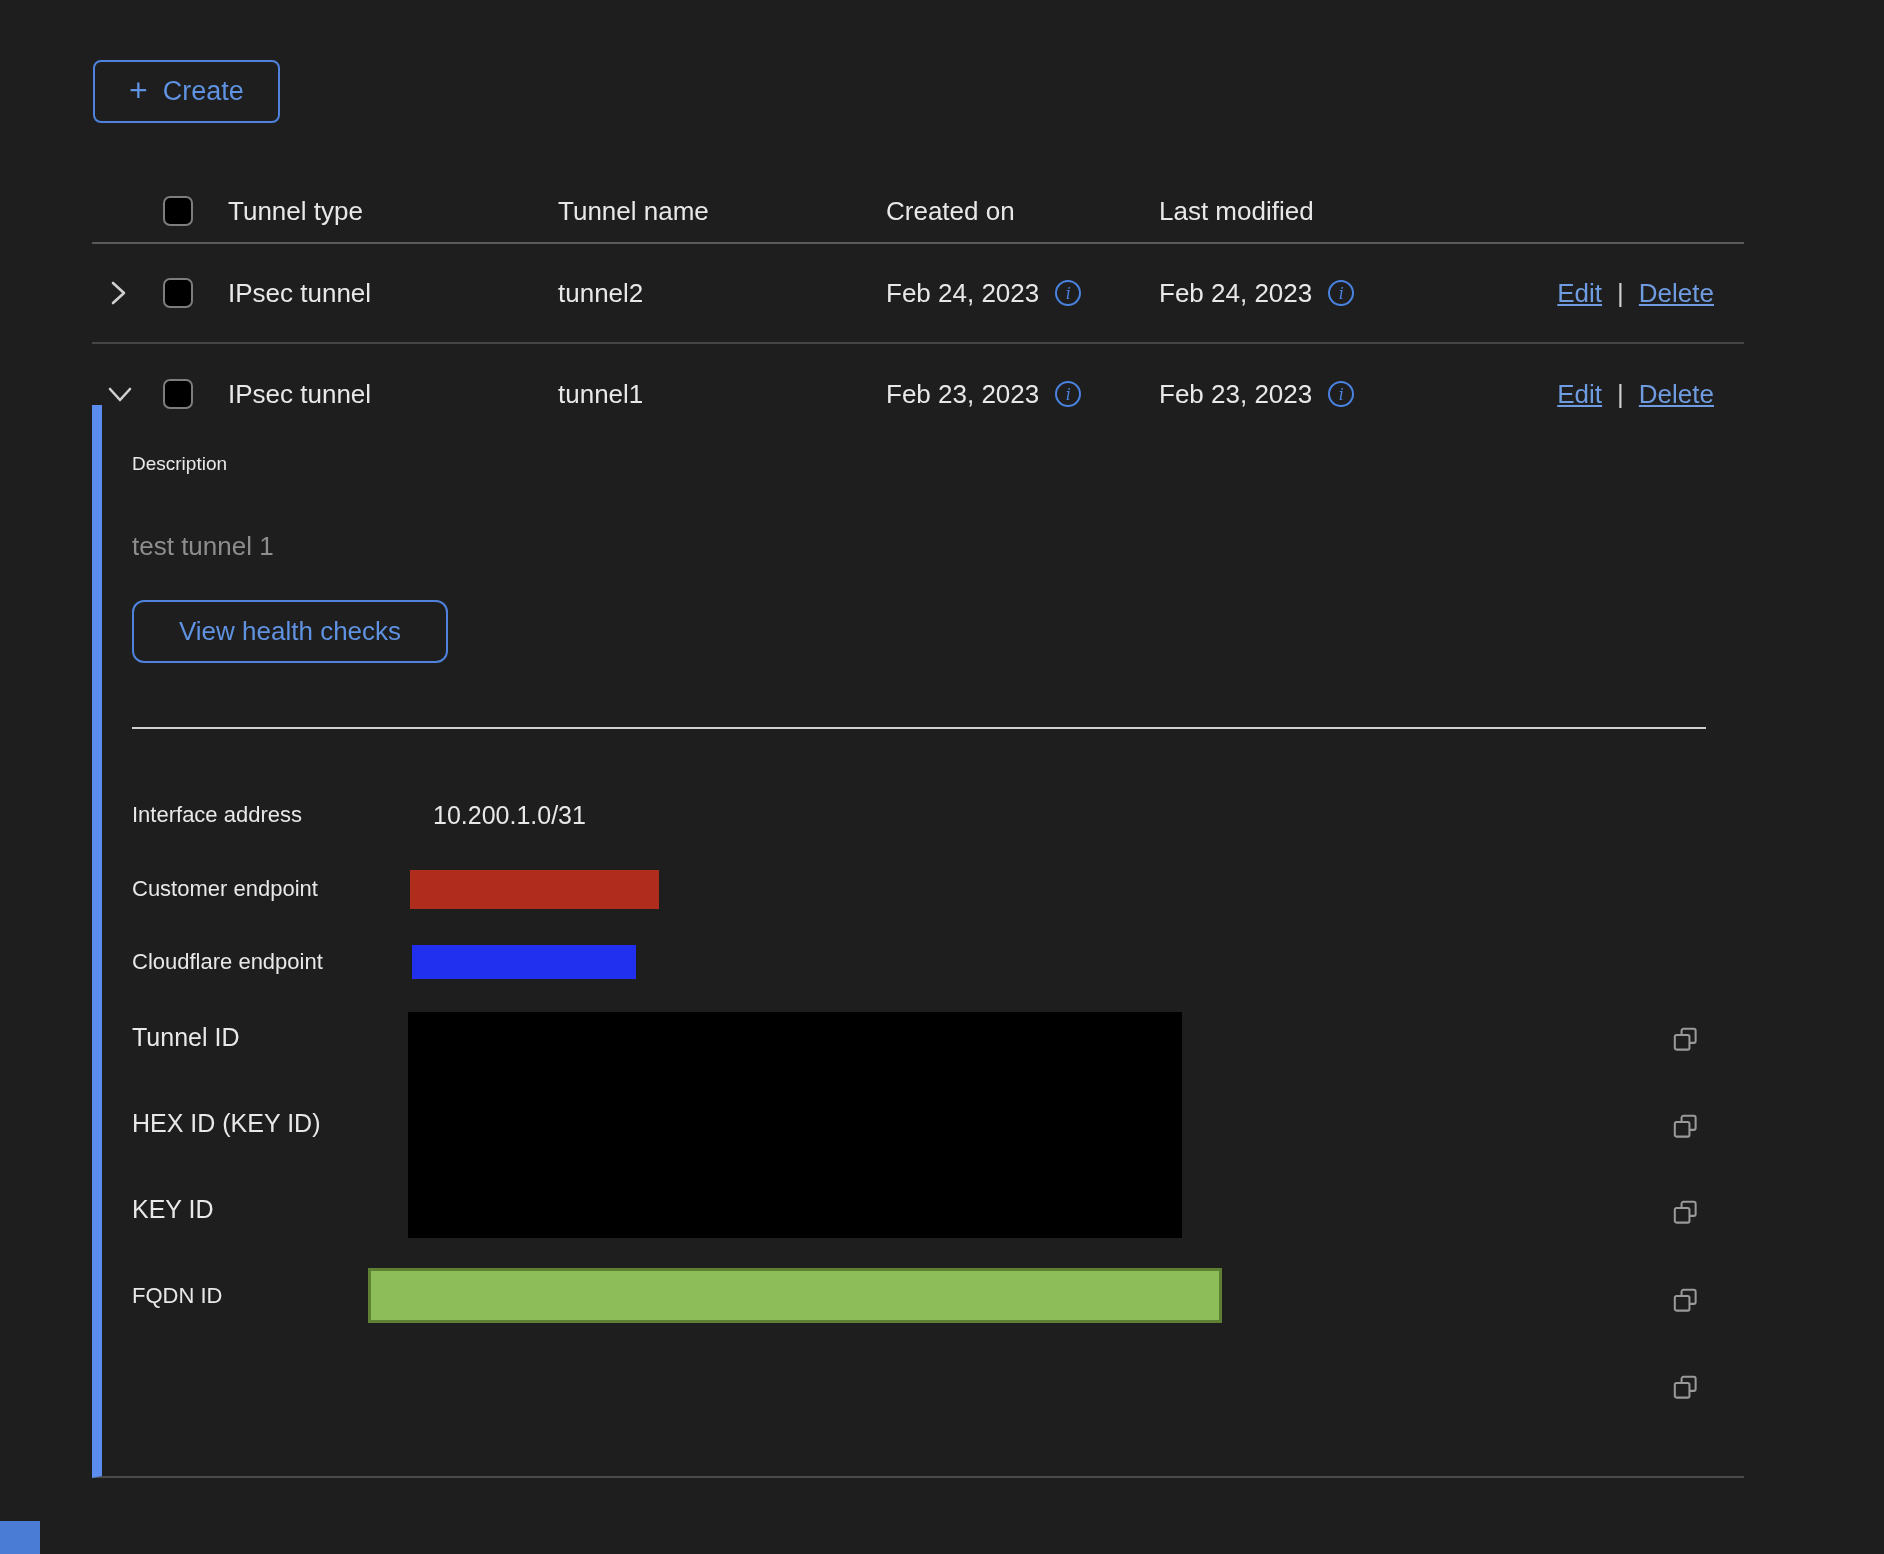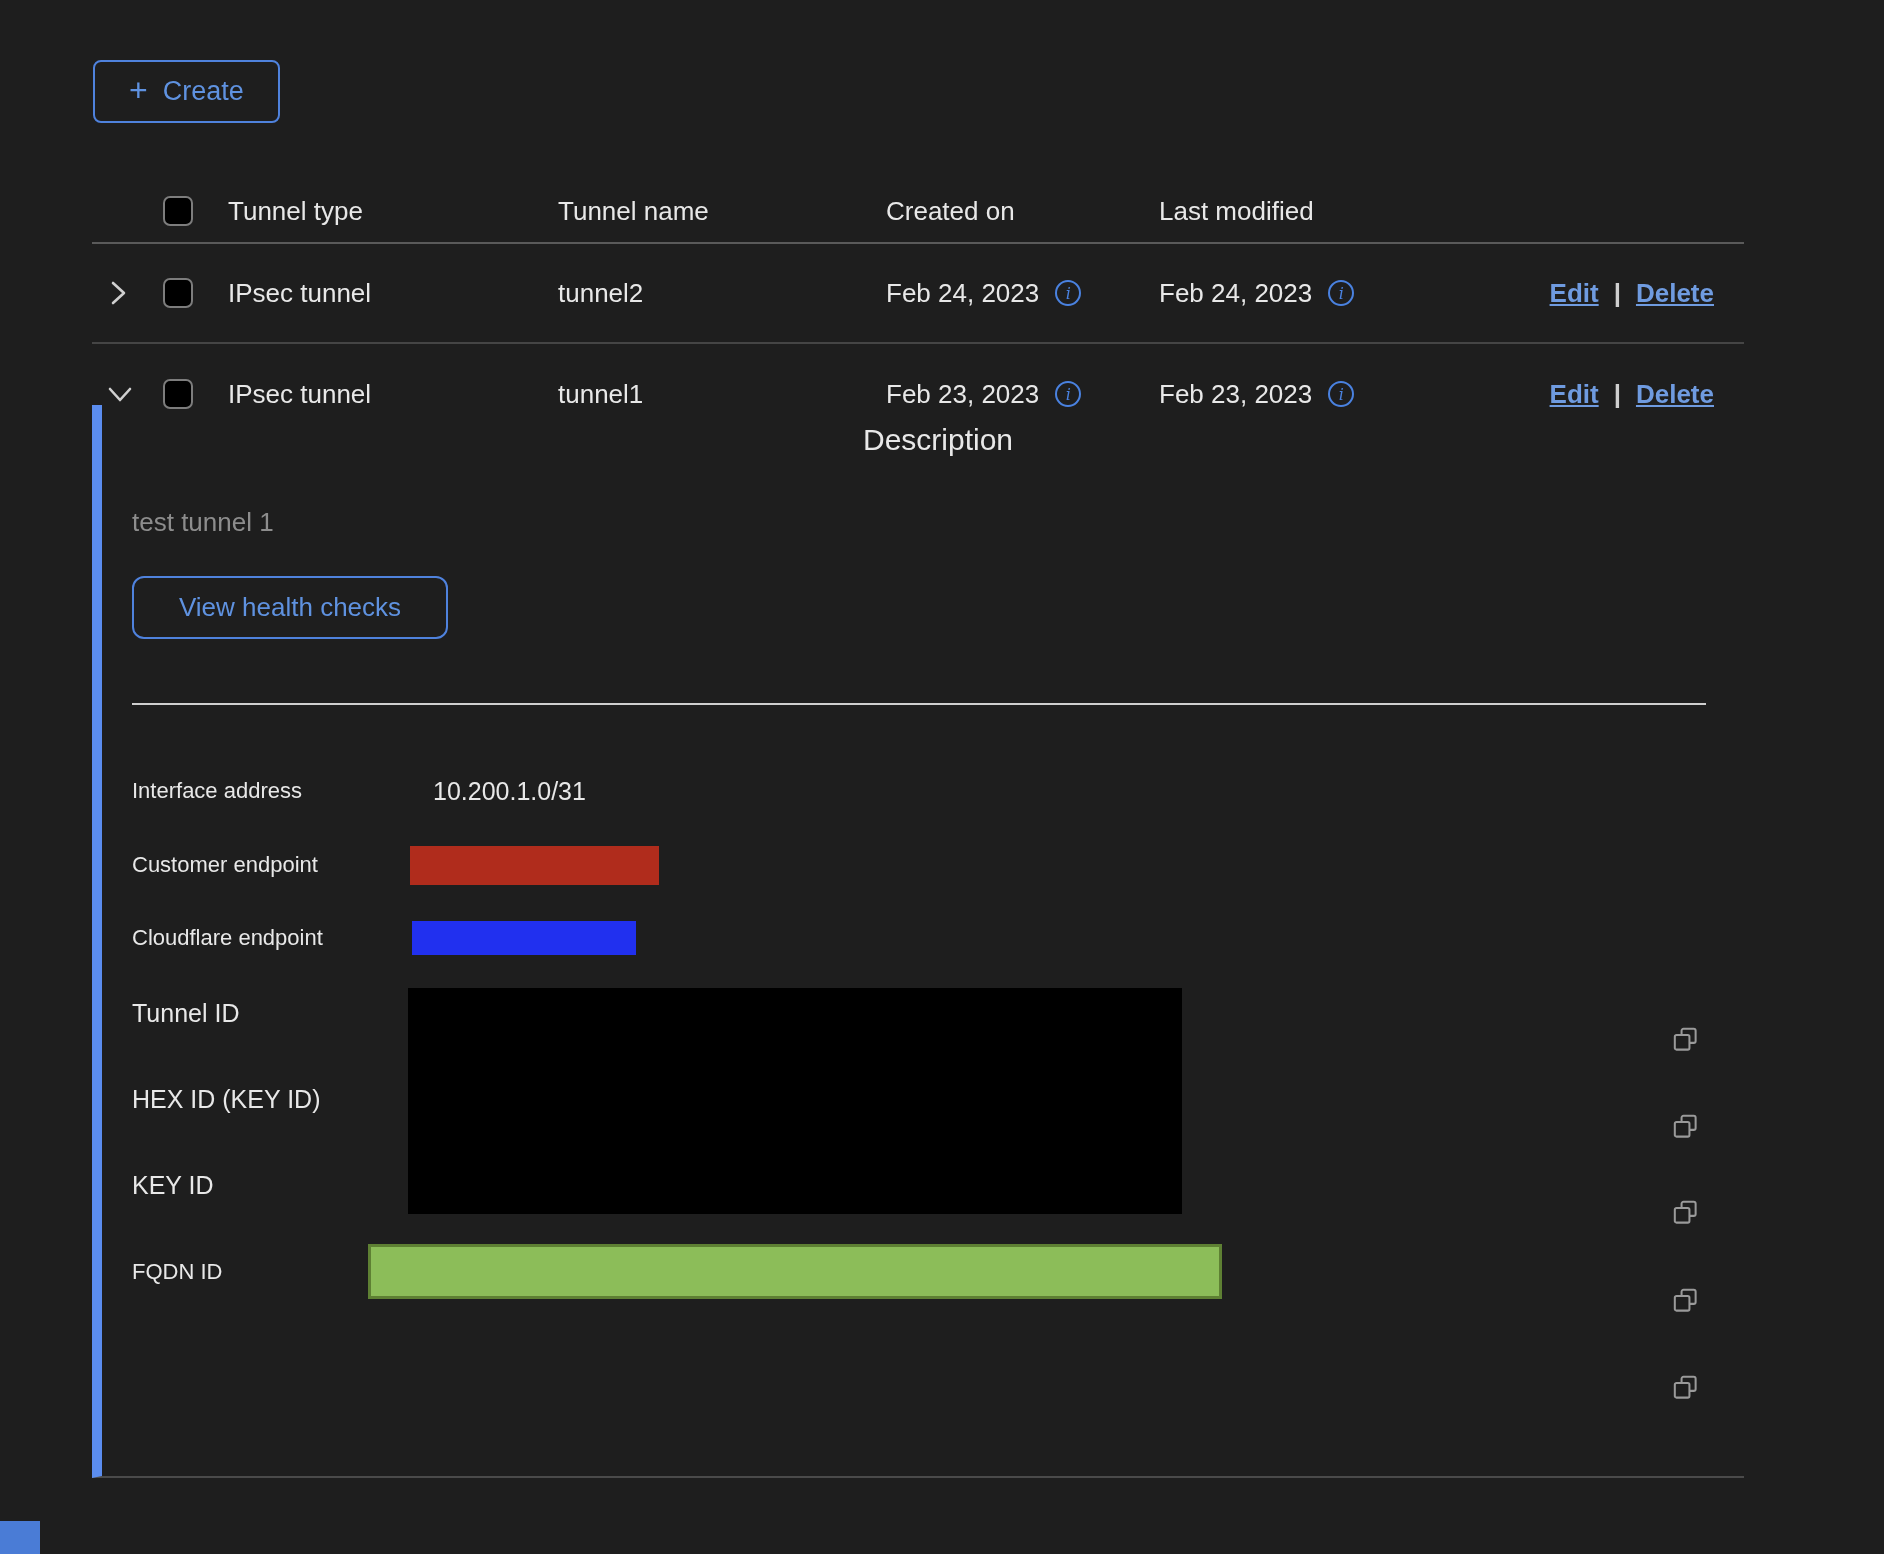--- a/index.html
+++ b/index.html
@@ -47,34 +47,34 @@
   .info-icon {
     width: 26px; height: 26px; flex: none;
     border: 2px solid #4a82e0; border-radius: 50%;
     color: #4a82e0;
     display: inline-flex; align-items: center; justify-content: center;
     font-size: 16px; font-family: "DejaVu Serif", serif; font-style: italic;
     cursor: pointer;
   }
   .cell-actions {
     display: flex; justify-content: flex-end; align-items: center;
-    gap: 15px; padding-right: 30px; font-weight: bold;
+    gap: 15px; padding-right: 30px;
   }
   .link { color: #6f9be0; text-decoration: underline; cursor: pointer; }
   .pipe { color: #cfcfcf; }
 
   
   .panel {
     position: absolute; left: 92px; top: 405px;
     width: 1652px; height: 1073px;
     border-left: 10px solid #5b8def;
     border-bottom: 2px solid #4a4a4a;
     padding-left: 30px;
   }
-  .desc-label { margin-top: 19px; font-size: 30px; line-height: 32px; text-align: center; }
+  .desc-label { margin-top: 43px; font-size: 19px; line-height: 32px; }
   .desc-value { margin-top: 50px; font-size: 26px; line-height: 32px; color: #8d8d8d; }
   .health-btn {
     margin-top: 38px; width: 316px; height: 63px;
     background: transparent;
     border: 2px solid #4f82dd; border-radius: 12px;
     color: #5f92e0; font-size: 26px;
     font-family: "Liberation Sans", sans-serif;
     cursor: pointer;
   }
   .panel-divider { margin-top: 64px; width: 1574px; height: 2px; background: #cfcfcf; }

